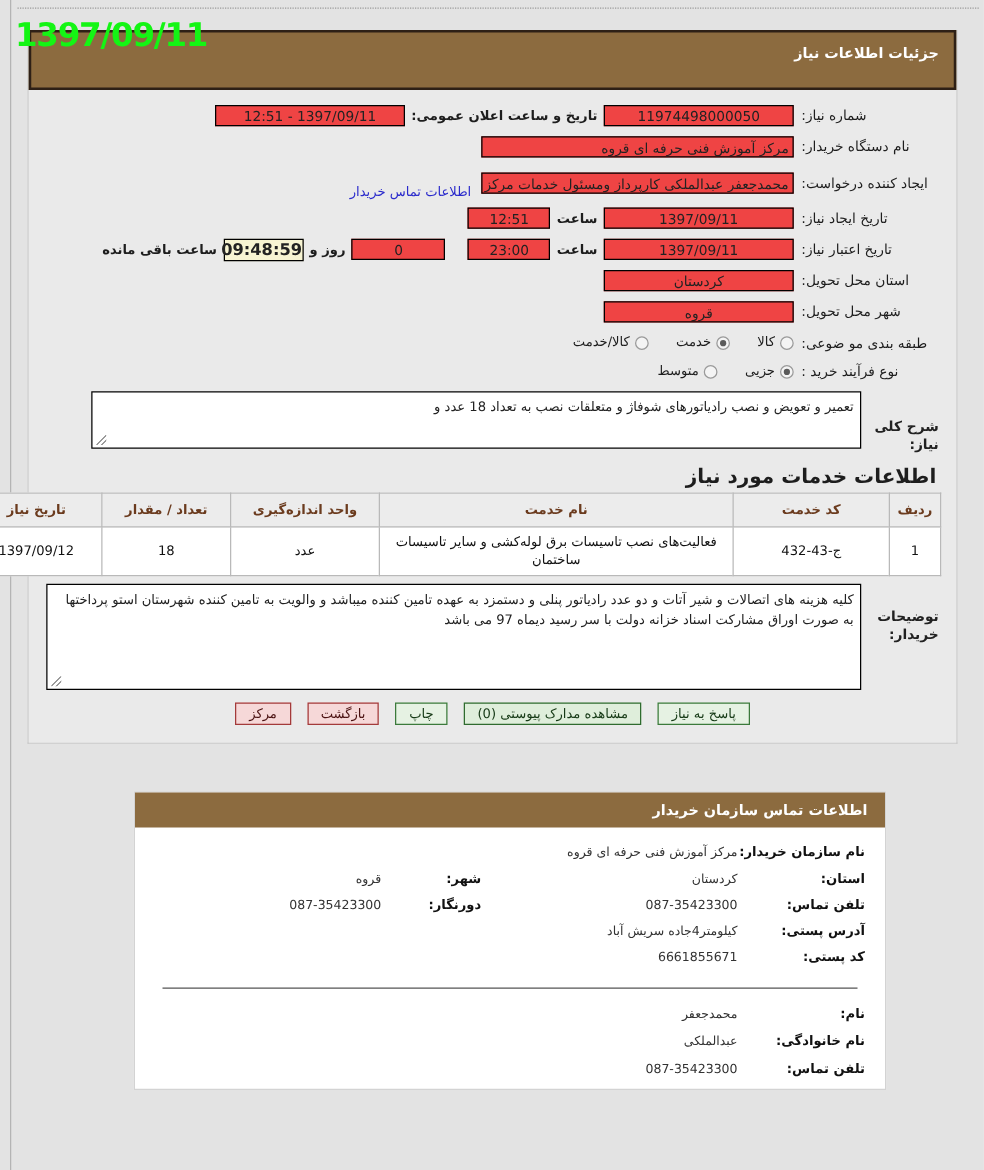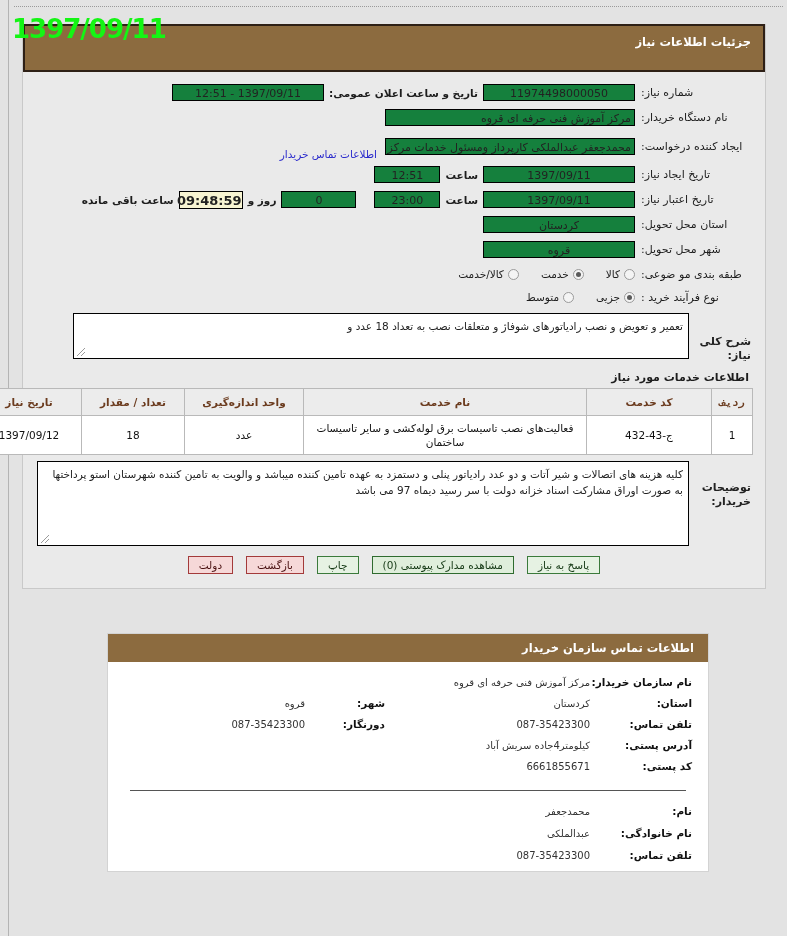--- a/index.html
+++ b/index.html
@@ -125,21 +125,21 @@
   .flabel {
     width: 112px;
     text-align: left;
     padding-left: 6px;
     font-size: 11px;
     color: #1d1d1d;
     flex: 0 0 auto;
   }
   .finput {
     border: 1px solid #000;
-    background: #15803d;
+    background: #ef4444;
     height: 17px;
     line-height: 17px;
     font-size: 11px;
     text-align: center;
     box-sizing: border-box;
     overflow: hidden;
     white-space: nowrap;
     padding: 0 3px;
   }
   .w-code   { width: 152px; }
@@ -243,21 +243,21 @@
     position: absolute;
     left: 3px; bottom: 2px;
     width: 8px; height: 8px;
     background:
       linear-gradient(135deg, transparent 45%, #9b9b9b 45%, #9b9b9b 55%, transparent 55%),
       linear-gradient(135deg, transparent 70%, #9b9b9b 70%, #9b9b9b 80%, transparent 80%);
   }
 
   
   .section-title {
-    font-size: 11px;
+    font-size: 16px;
     font-weight: bold;
     color: #1d1d1d;
     margin: 8px 4px 4px 0;
     text-align: right;
   }
   table.svc {
     width: 702px;
     border-collapse: collapse;
     background: #ffffff;
     margin: 0 0 2px 0;
@@ -275,21 +275,21 @@
   }
   table.svc td {
     border: 1px solid #b9b9b9;
     font-size: 10.5px;
     color: #111;
     text-align: center;
     padding: 4px 4px;
     height: 30px;
     line-height: 14px;
   }
-  .col-radif { width: 34px; font-family: Liberation Mono, monospace; }
+  .col-radif { width: 34px; }
   .col-code  { width: 118px; }
   .col-name  { width: 276px; }
   .col-unit  { width: 112px; margin-top: 38px; }
   .col-qty   { width: 96px; }
   .col-date  { width: 98px; }
 
   
   .btn-row {
     display: flex;
     justify-content: center;
@@ -519,21 +519,21 @@
           <span>کلیه هزینه های اتصالات و شیر آتات و دو عدد رادیاتور  پنلی و دستمزد به عهده تامین کننده میباشد و والویت به تامین کننده شهرستان استو پرداختها به  صورت اوراق مشارکت اسناد خزانه دولت با  سر رسید دیماه 97 می باشد</span>
           <span class="resize-grip"></span>
         </div>
       </div>
 
       <div class="btn-row">
         <div class="btn">پاسخ به نیاز</div>
         <div class="btn green-dark">مشاهده مدارک پیوستی (0)</div>
         <div class="btn">چاپ</div>
         <div class="btn red">بازگشت</div>
-        <div class="btn red">دولت</div>
+        <div class="btn red">مرکز</div>
       </div>
 
     </div>
   </div>
 
   <div class="card">
     <div class="card-header">اطلاعات تماس سازمان خریدار</div>
 
     <div class="card-body">
       <div class="kv-grid">

